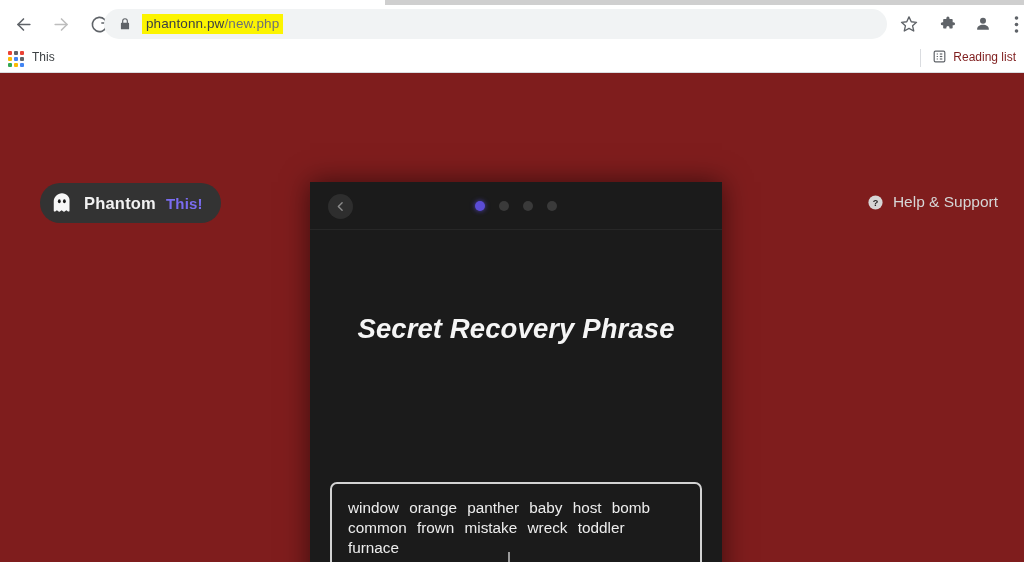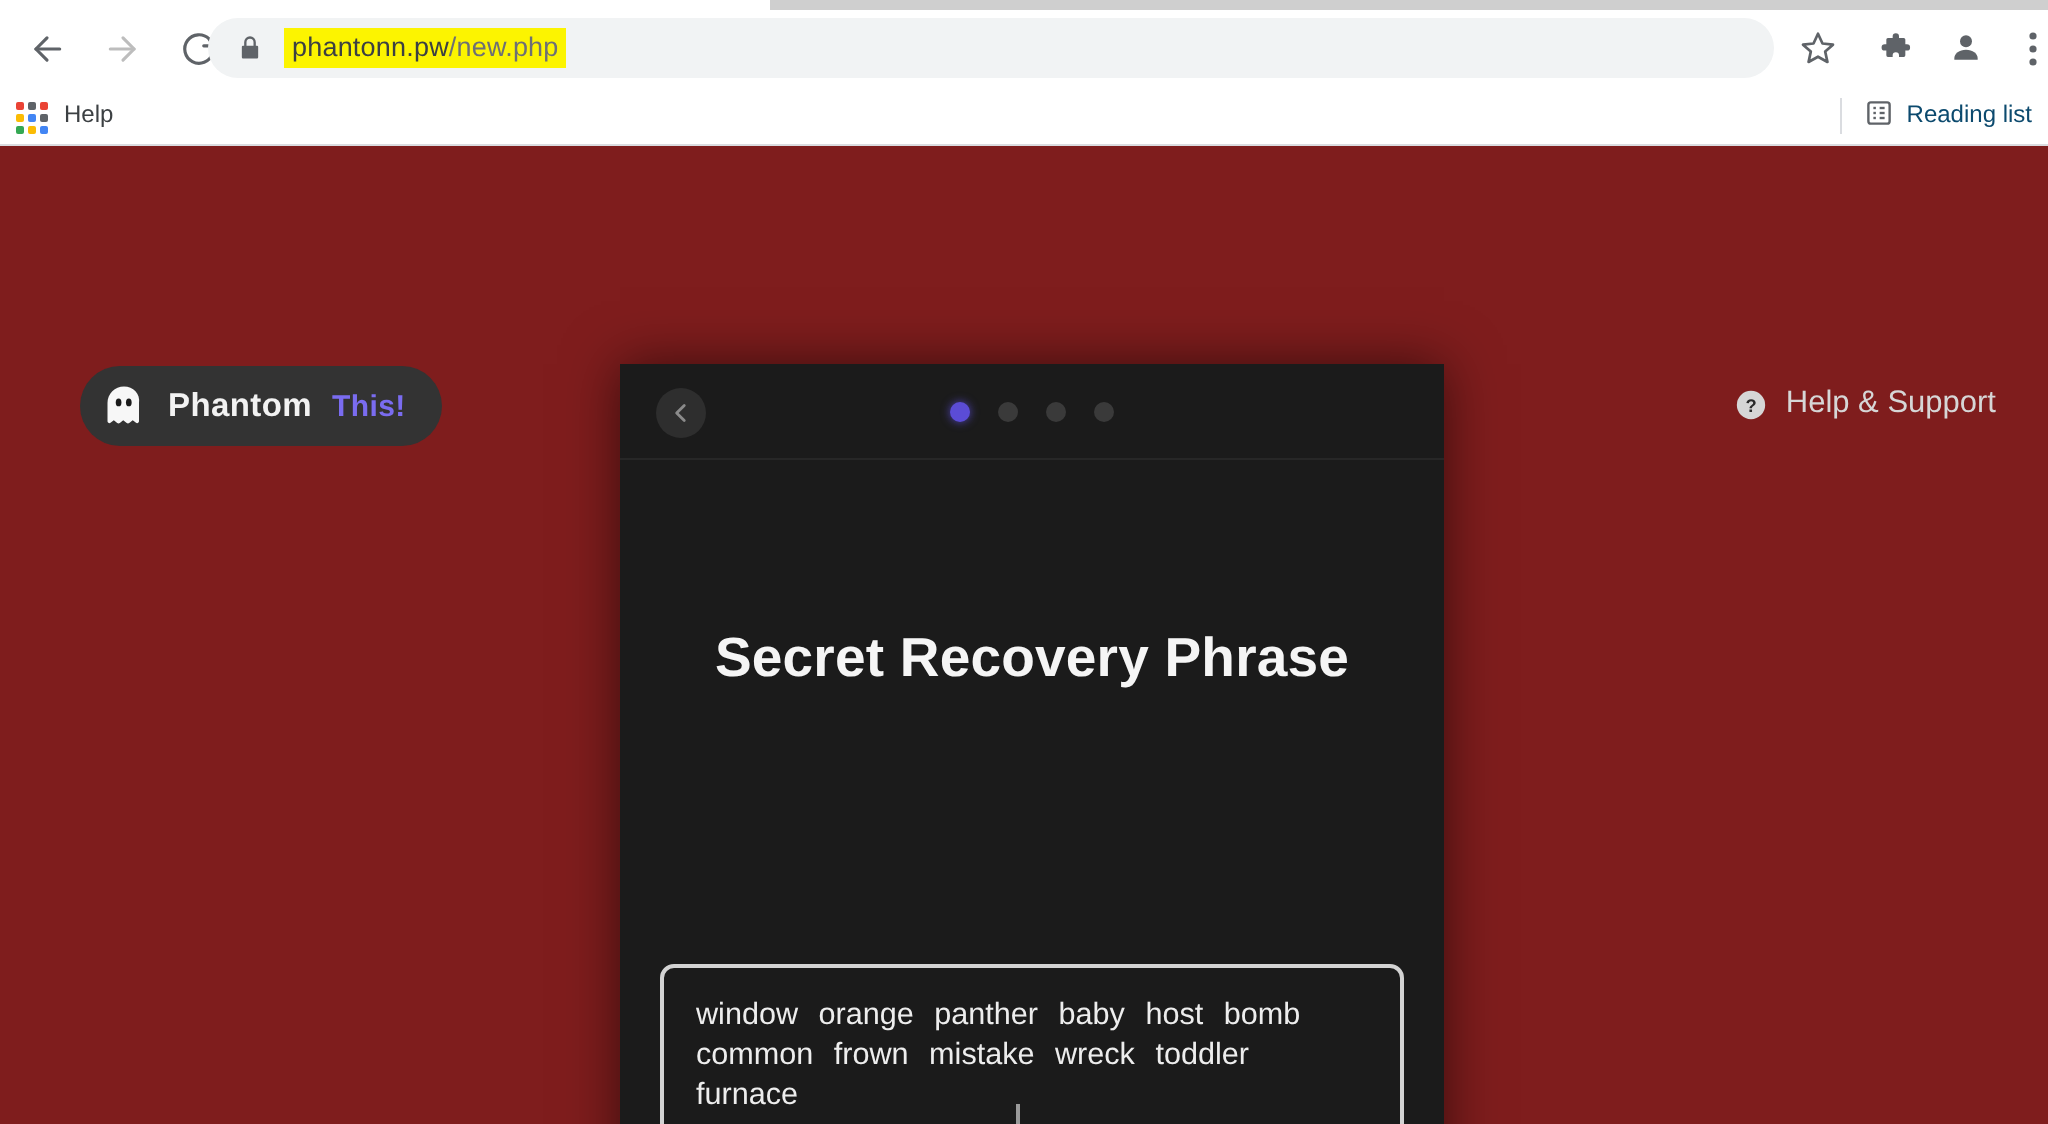--- a/index.html
+++ b/index.html
@@ -86,21 +86,21 @@
     position: absolute; left: 32px; top: 6px;
     font-size: 12px; color: #3c4043;
   }
   .reading-sep {
     position: absolute; right: 103px; top: 5px;
     width: 1px; height: 18px; background: #dadce0;
   }
   .reading-list {
     position: absolute; right: 8px; top: 5px;
     display: flex; align-items: center; gap: 6px;
-    font-size: 12px; color: #0c4a6e;
+    font-size: 12px; color: #7f1d1d;
   }
   .reading-icon { width: 15px; height: 15px; display:block; color:#5f6368; }
 
   
   .page {
     position: absolute; left: 0; top: 73px; width: 1024px; height: 489px;
     background: #7f1d1d;
   }
 
   .brand {
@@ -147,20 +147,21 @@
   }
   .dot { width: 10px; height: 10px; border-radius: 50%; background: #3a3a3a; display:block; }
   .dot.active { background: #5b4cd6; box-shadow: 0 0 5px rgba(91,76,214,.85); }
 
   .panel-body { position: relative; height: 405px; }
   .title {
     position: absolute; left: 0; top: 83px; width: 100%;
     text-align: center;
     font-size: 27.5px; font-weight: bold; color: #f5f5f5;
     letter-spacing: .1px;
+    font-style: italic;
   }
   .warning {
     position: absolute; left: 22px; top: 137px; width: 368px;
     text-align: center;
     font-size: 15.3px; line-height: 29px; color: #cfb14a;
   }
   .seed-box {
     position: absolute; left: 20px; top: 252px;
     width: 372px; height: 92px;
     border: 2px solid #d3d3d3; border-radius: 7px;
@@ -252,21 +253,21 @@
         <i style="background:#ea4335"></i>
           <i style="background:#5f6368"></i>
           <i style="background:#ea4335"></i>
         <i style="background:#fbbc04"></i>
           <i style="background:#4285f4"></i>
           <i style="background:#5f6368"></i>
         <i style="background:#34a853"></i>
           <i style="background:#fbbc04"></i>
           <i style="background:#4285f4"></i>
       </div>
-      <div class="apps-label">Help</div>
+      <div class="apps-label">This</div>
 
       <div class="reading-sep"></div>
 
       <div class="reading-list">
         <svg class="reading-icon" viewBox="0 0 24 24" fill="none" stroke="currentColor" stroke-width="1.9">
           <rect x="3.5" y="3.5" width="17" height="17" rx="2"></rect>
           <line x1="7.5" y1="8" x2="9.5" y2="8"></line>
             <line x1="7.5" y1="12" x2="9.5" y2="12"></line>
             <line x1="7.5" y1="16" x2="9.5" y2="16"></line>
           <line x1="12.5" y1="8" x2="16.5" y2="8"></line>

